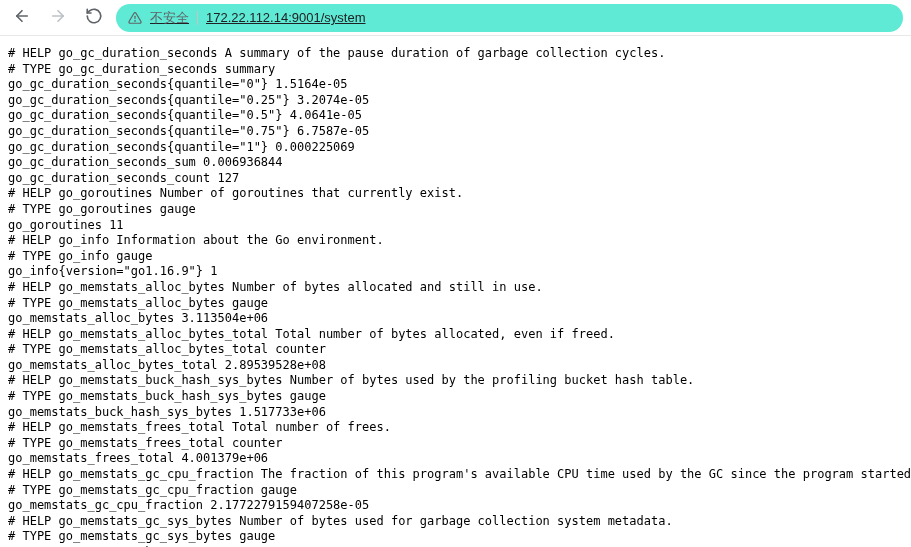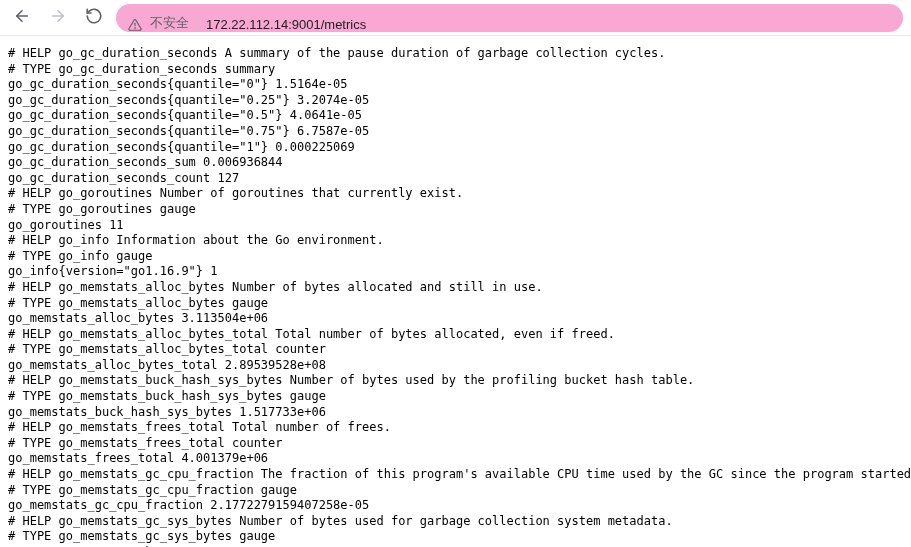--- a/index.html
+++ b/index.html
@@ -27,28 +27,29 @@
       justify-content: center;
       border-radius: 14px;
       color: #5f6368;
       cursor: pointer;
     }
     .nav-btn.disabled { color: #bdc1c6; }
     .nav-btn svg { width: 18px; height: 18px; }
     .addr-bar {
       flex: 1;
       height: 28px;
-      background: #f9a8d4;
+      background: #5eead4;
       border-radius: 14px;
       display: flex;
-      align-items: flex-end;
+      align-items: center;
       padding: 0 12px;
       gap: 8px;
       font-size: 13px;
       color: #202124;
+      text-decoration: underline;
     }
     .sec-icon {
       display: flex;
       align-items: center;
       justify-content: center;
       color: #5f6368;
     }
     .sec-icon svg { width: 14px; height: 14px; }
     .sec-text { color: #5f6368; font-size: 13px; }
     .divider { width: 1px; height: 14px; background: #c4c4c4; }
@@ -99,21 +100,21 @@
   <div class="addr-bar">
     <span class="sec-icon">
       <svg viewBox="0 0 24 24" fill="none" stroke="currentColor" stroke-width="2" stroke-linecap="round" stroke-linejoin="round">
           <path d="M10.29 3.86 1.82 18a2 2 0 0 0 1.71 3h16.94a2 2 0 0 0 1.71-3L13.71 3.86a2 2 0 0 0-3.42 0Z"></path>
           <line x1="12" y1="9" x2="12" y2="13"></line>
           <circle cx="12" cy="17" r="0.5" fill="currentColor"></circle>
         </svg>
     </span>
     <span class="sec-text">不安全</span>
     <span class="divider"></span>
-    <span class="url-text">172.22.112.14:9001/metrics</span>
+    <span class="url-text">172.22.112.14:9001/system</span>
   </div>
 </div>
 
 <pre class="content" id="metrics-content"># HELP go_gc_duration_seconds A summary of the pause duration of garbage collection cycles.
 # TYPE go_gc_duration_seconds summary
 go_gc_duration_seconds{quantile="0"} 1.5164e-05
 go_gc_duration_seconds{quantile="0.25"} 3.2074e-05
 go_gc_duration_seconds{quantile="0.5"} 4.0641e-05
 go_gc_duration_seconds{quantile="0.75"} 6.7587e-05
 go_gc_duration_seconds{quantile="1"} 0.000225069

